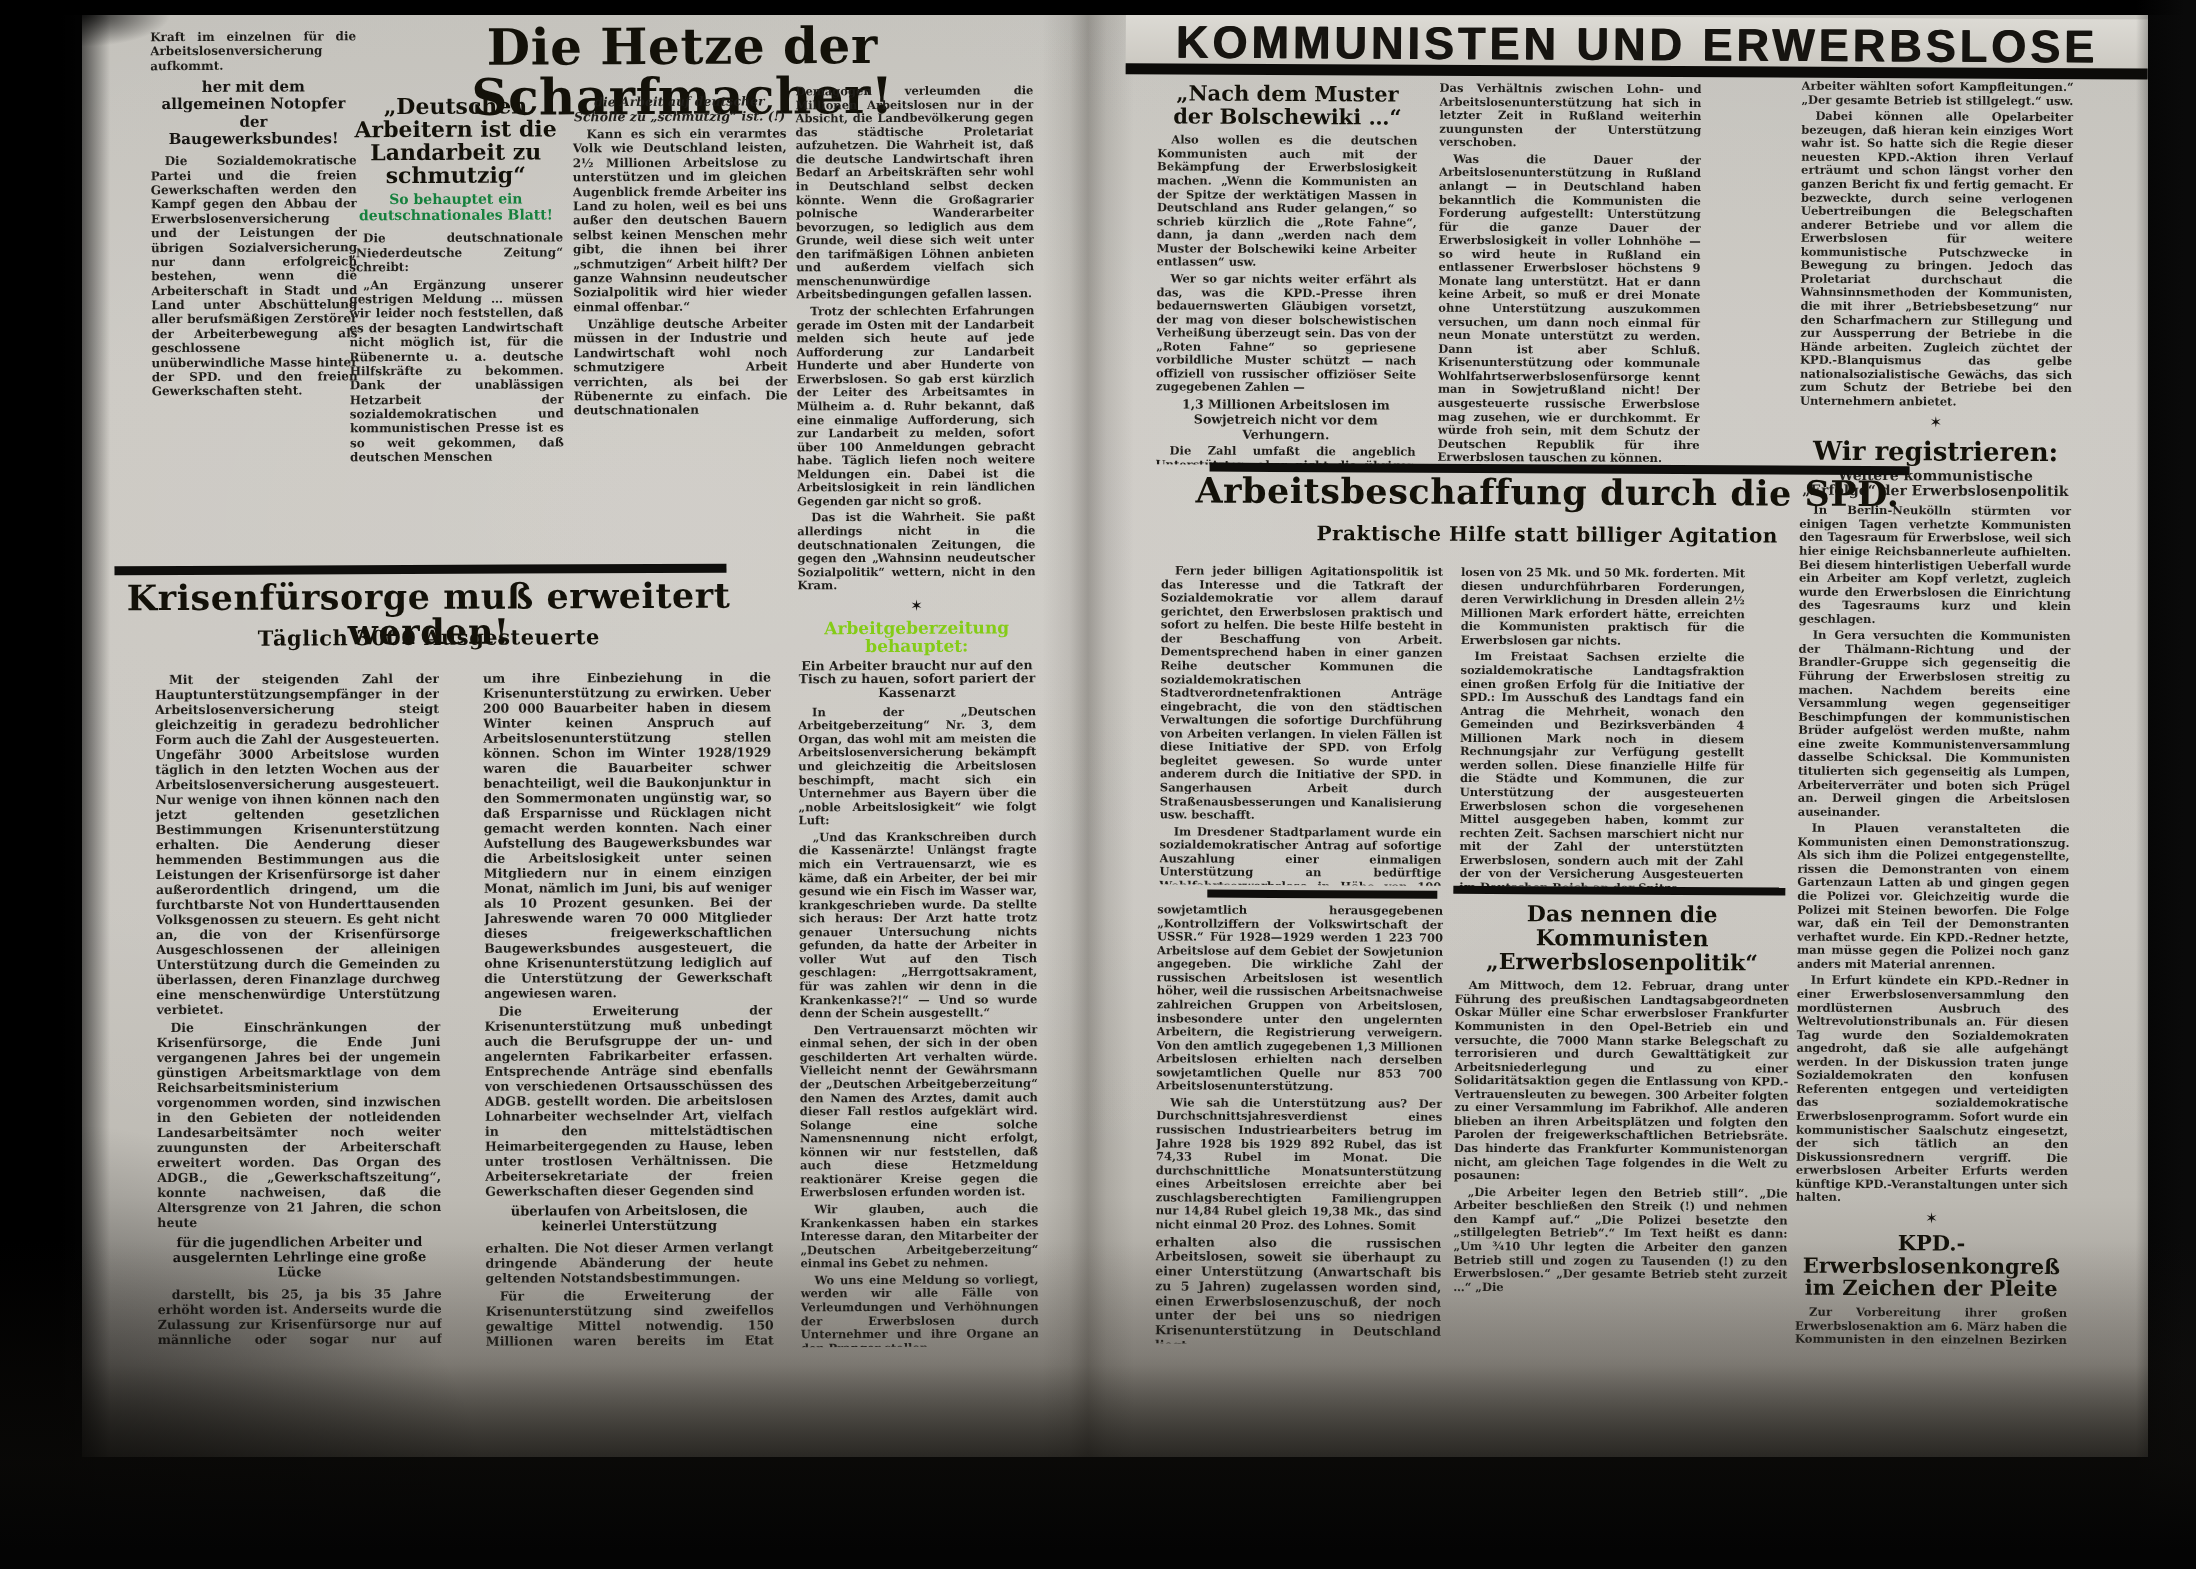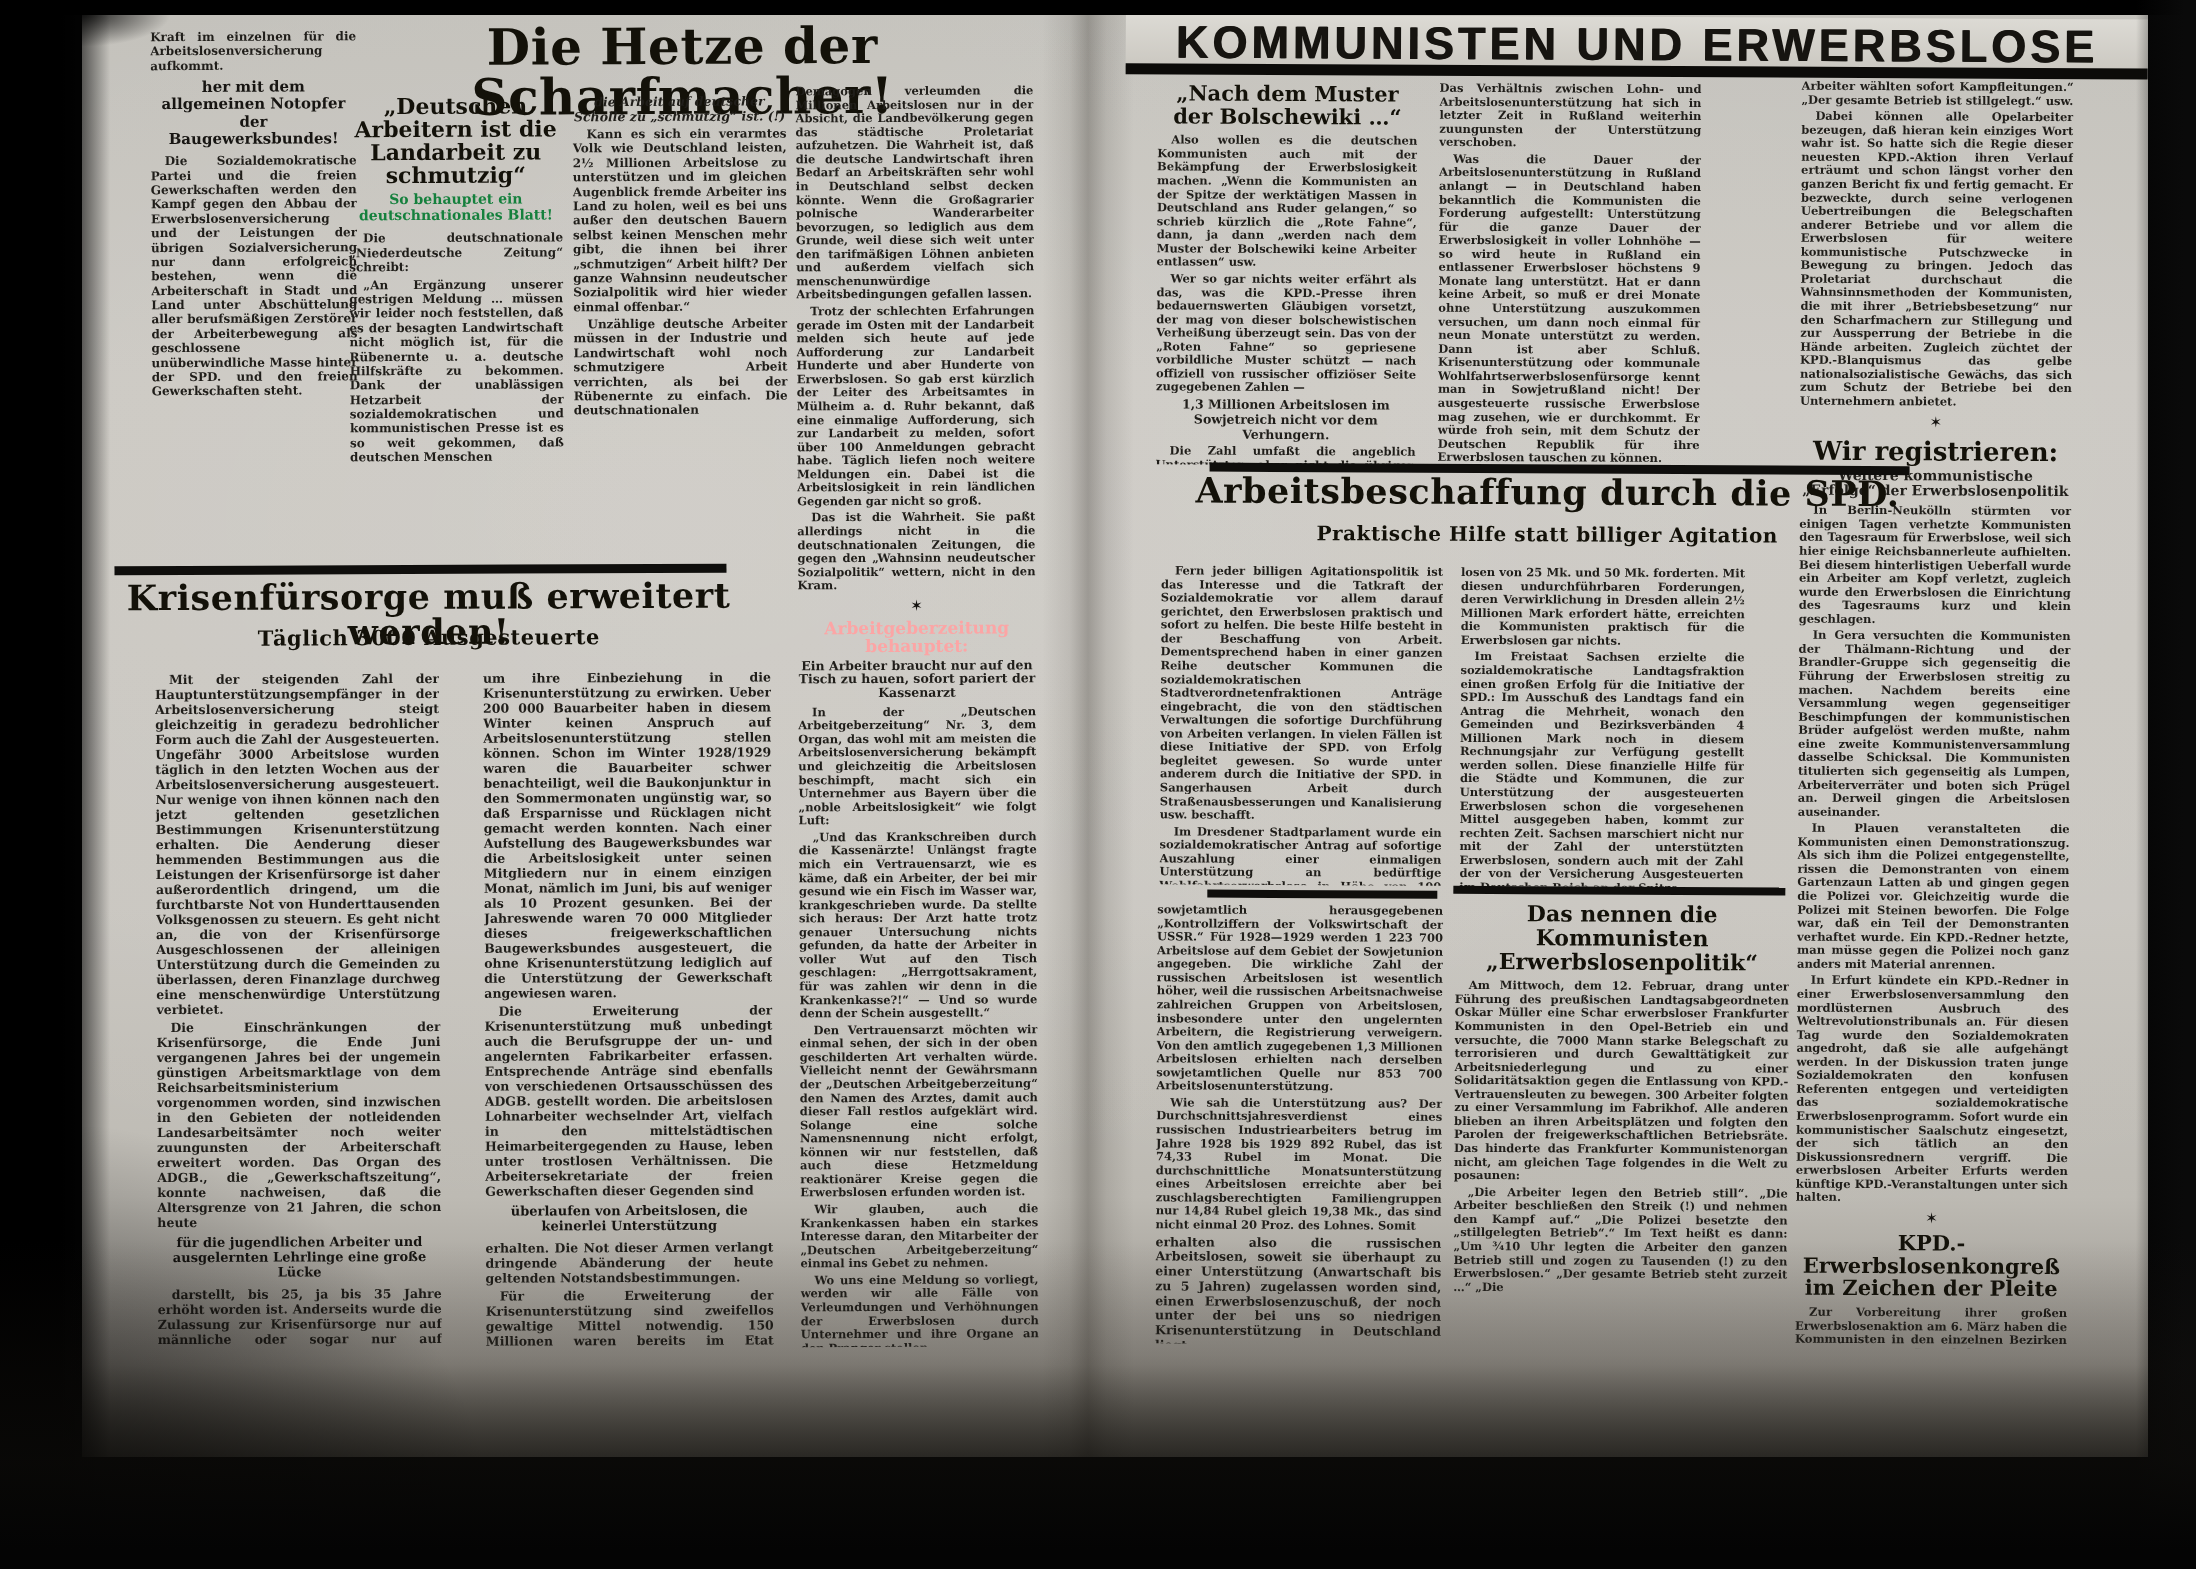--- a/index.html
+++ b/index.html
@@ -46,21 +46,21 @@
   .headline-xl{position:absolute;text-align:center;font-weight:bold;color:#131109;
     font-family:"DejaVu Serif",serif;letter-spacing:0.5px;}
   .h-hetze{left:352px;top:20px;width:660px;font-size:50px;line-height:1.0;}
   .h-krise{left:118px;top:576px;width:616px;font-size:35px;line-height:1.0;}
   .h-krise-sub{left:118px;top:622px;width:616px;font-size:21px;}
   .h-arbeit{left:1188px;top:472px;width:724px;font-size:35px;line-height:1.0;}
   .h-arbeit-sub{left:1188px;top:520px;width:724px;font-size:20px;}
 
   .sub1{font-size:22px;line-height:1.05;text-align:center;font-weight:bold;margin:0 0 4px 0;color:#131109;}
   .sub2{font-size:14px;text-align:center;font-weight:bold;margin:0 0 8px 0;color:#15803d;}
-  .sec-head{font-size:17px;line-height:1.05;text-align:center;font-weight:bold;margin:4px 0 3px 0;color:#fca5a5;}
+  .sec-head{font-size:17px;line-height:1.05;text-align:center;font-weight:bold;margin:4px 0 3px 0;color:#84cc16;}
   .sec-sub{font-size:12.5px;line-height:1.1;text-align:center;font-weight:bold;margin:0 0 6px 0;}
   .col-head{font-size:21px;line-height:1.08;text-align:center;font-weight:bold;margin:2px 0 6px 0;color:#131109;}
   .reg-head{font-size:26px;text-align:center;font-weight:bold;margin:2px 0 2px 0;color:#131109;}
   .bold-center{font-weight:bold;text-align:center !important;text-indent:0 !important;
     font-size:12.5px !important;}
 
   .rule{position:absolute;background:#0f0e0c;}
 
   .banner{position:absolute;left:1126px;top:14px;width:1022px;height:49px;overflow:hidden;
     background:linear-gradient(180deg,#dcdad4,#ccc9c2);}

